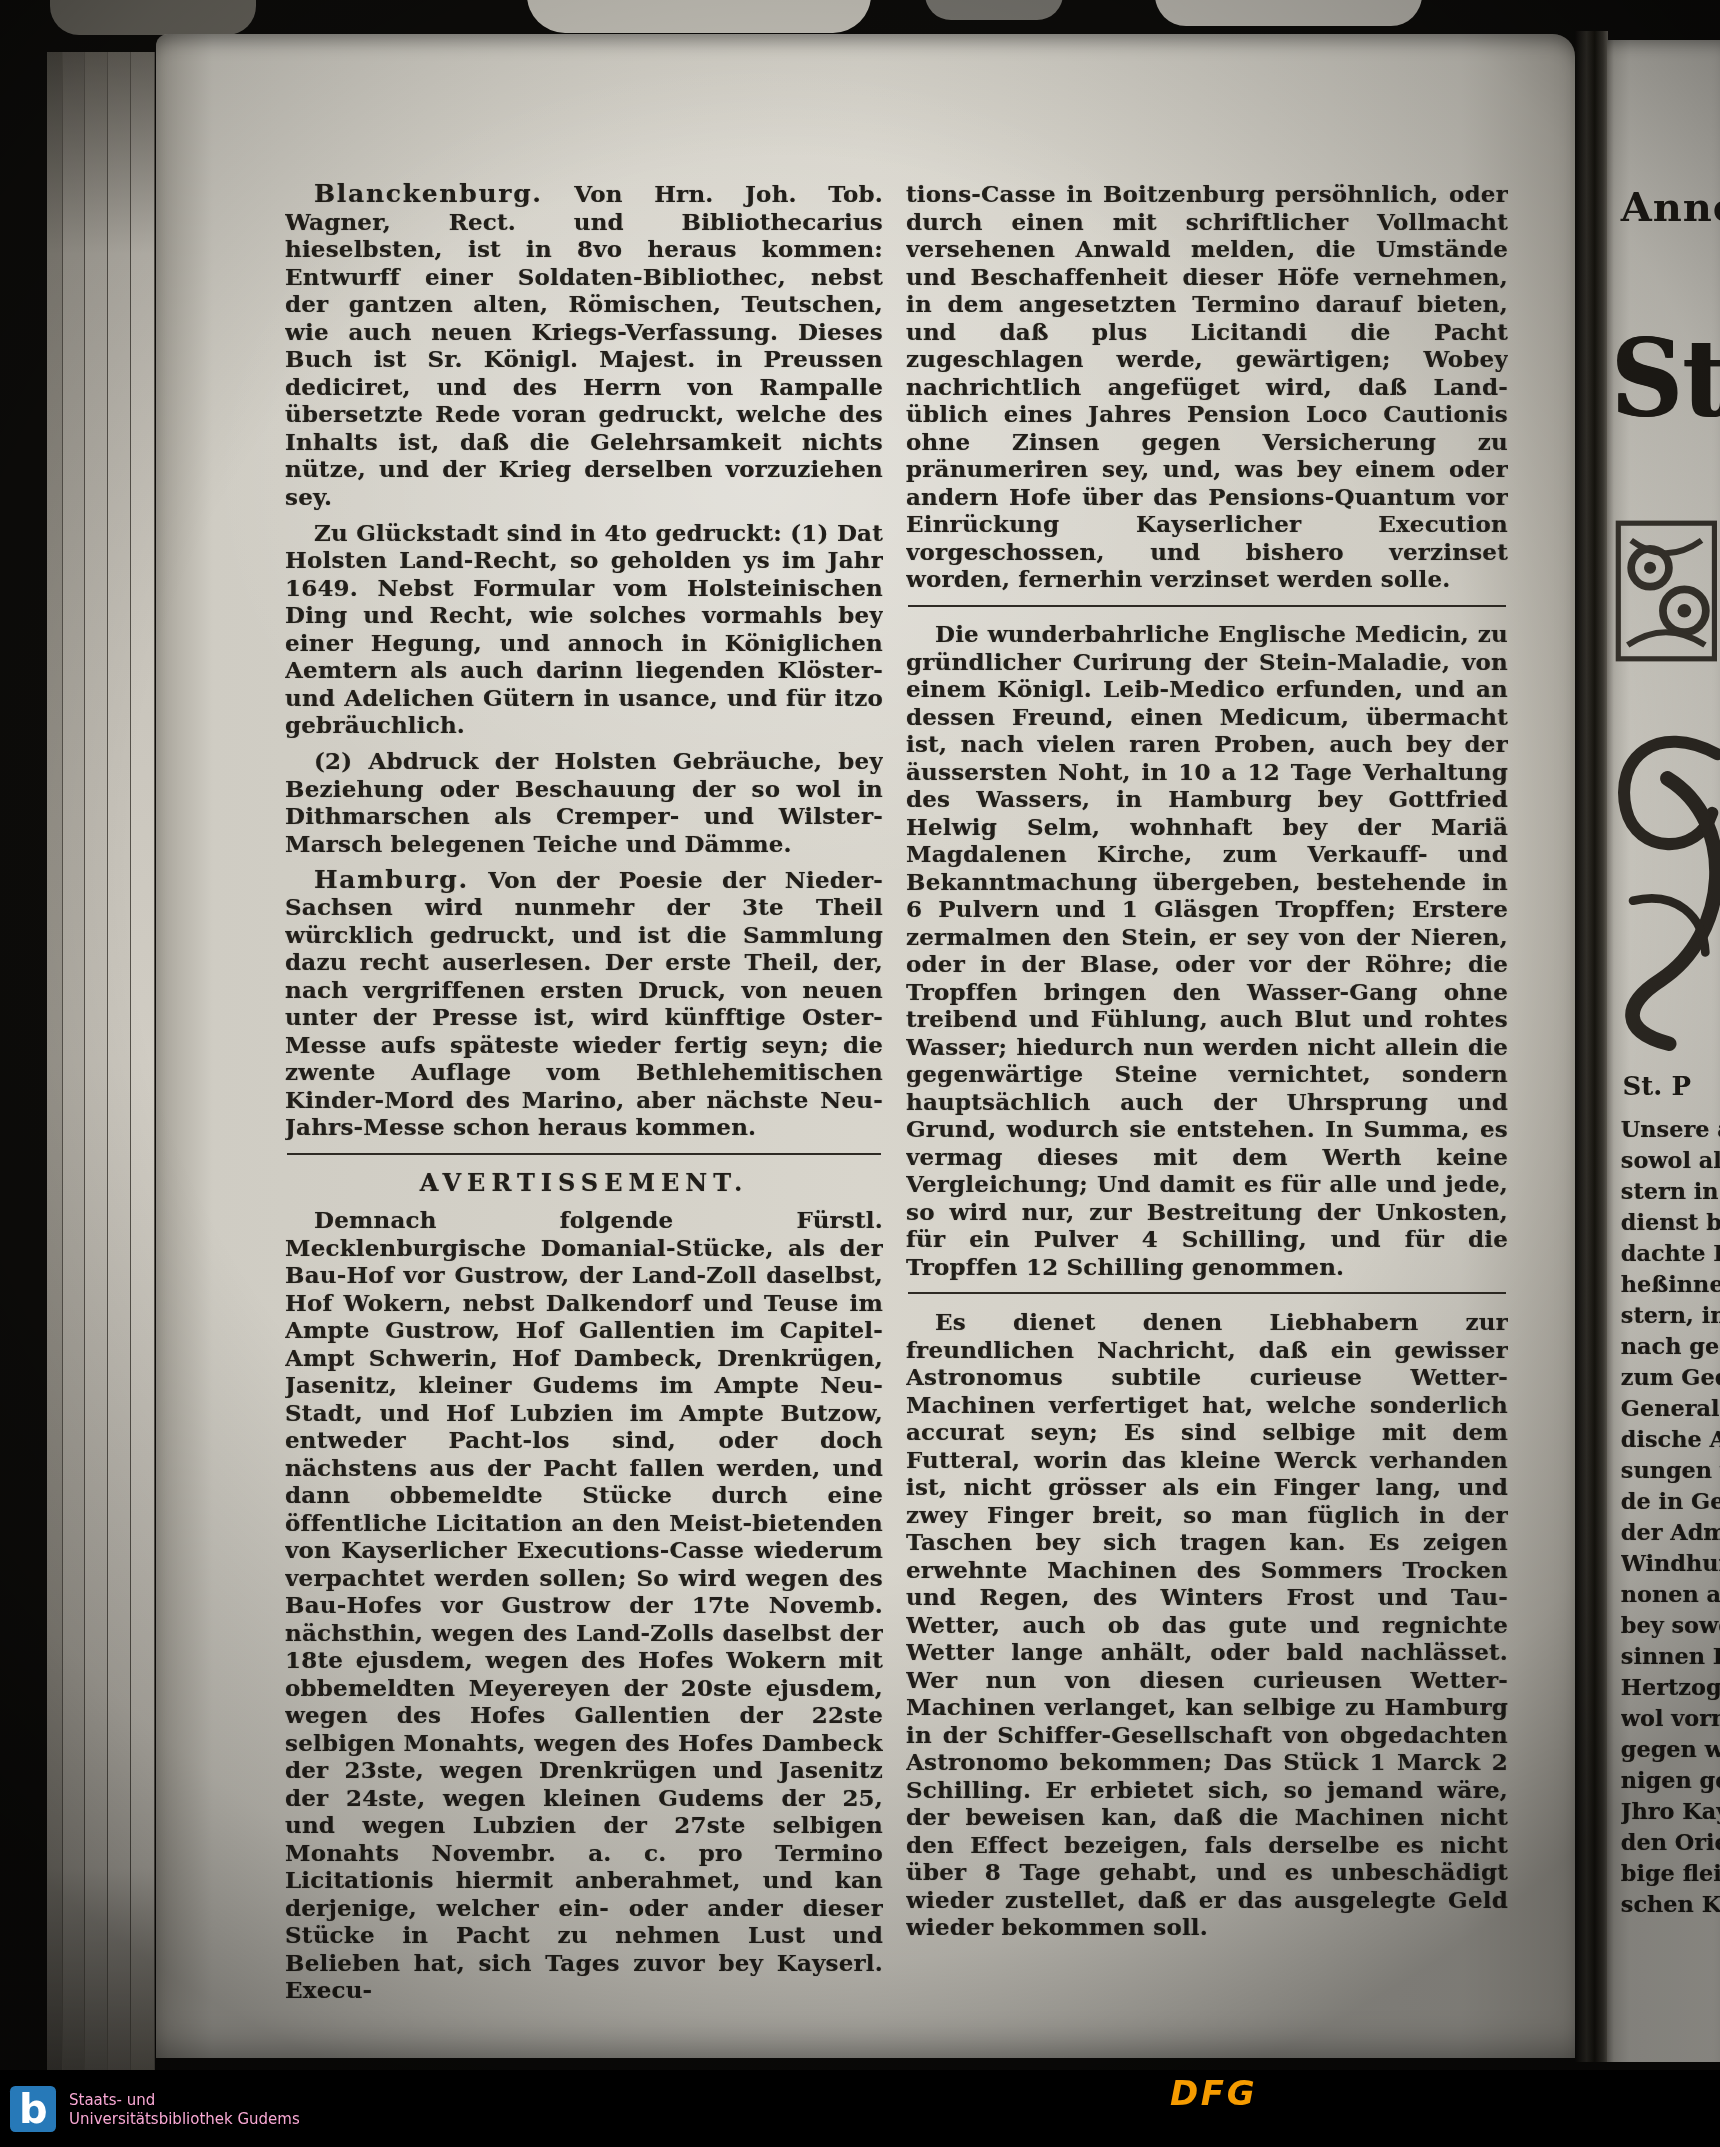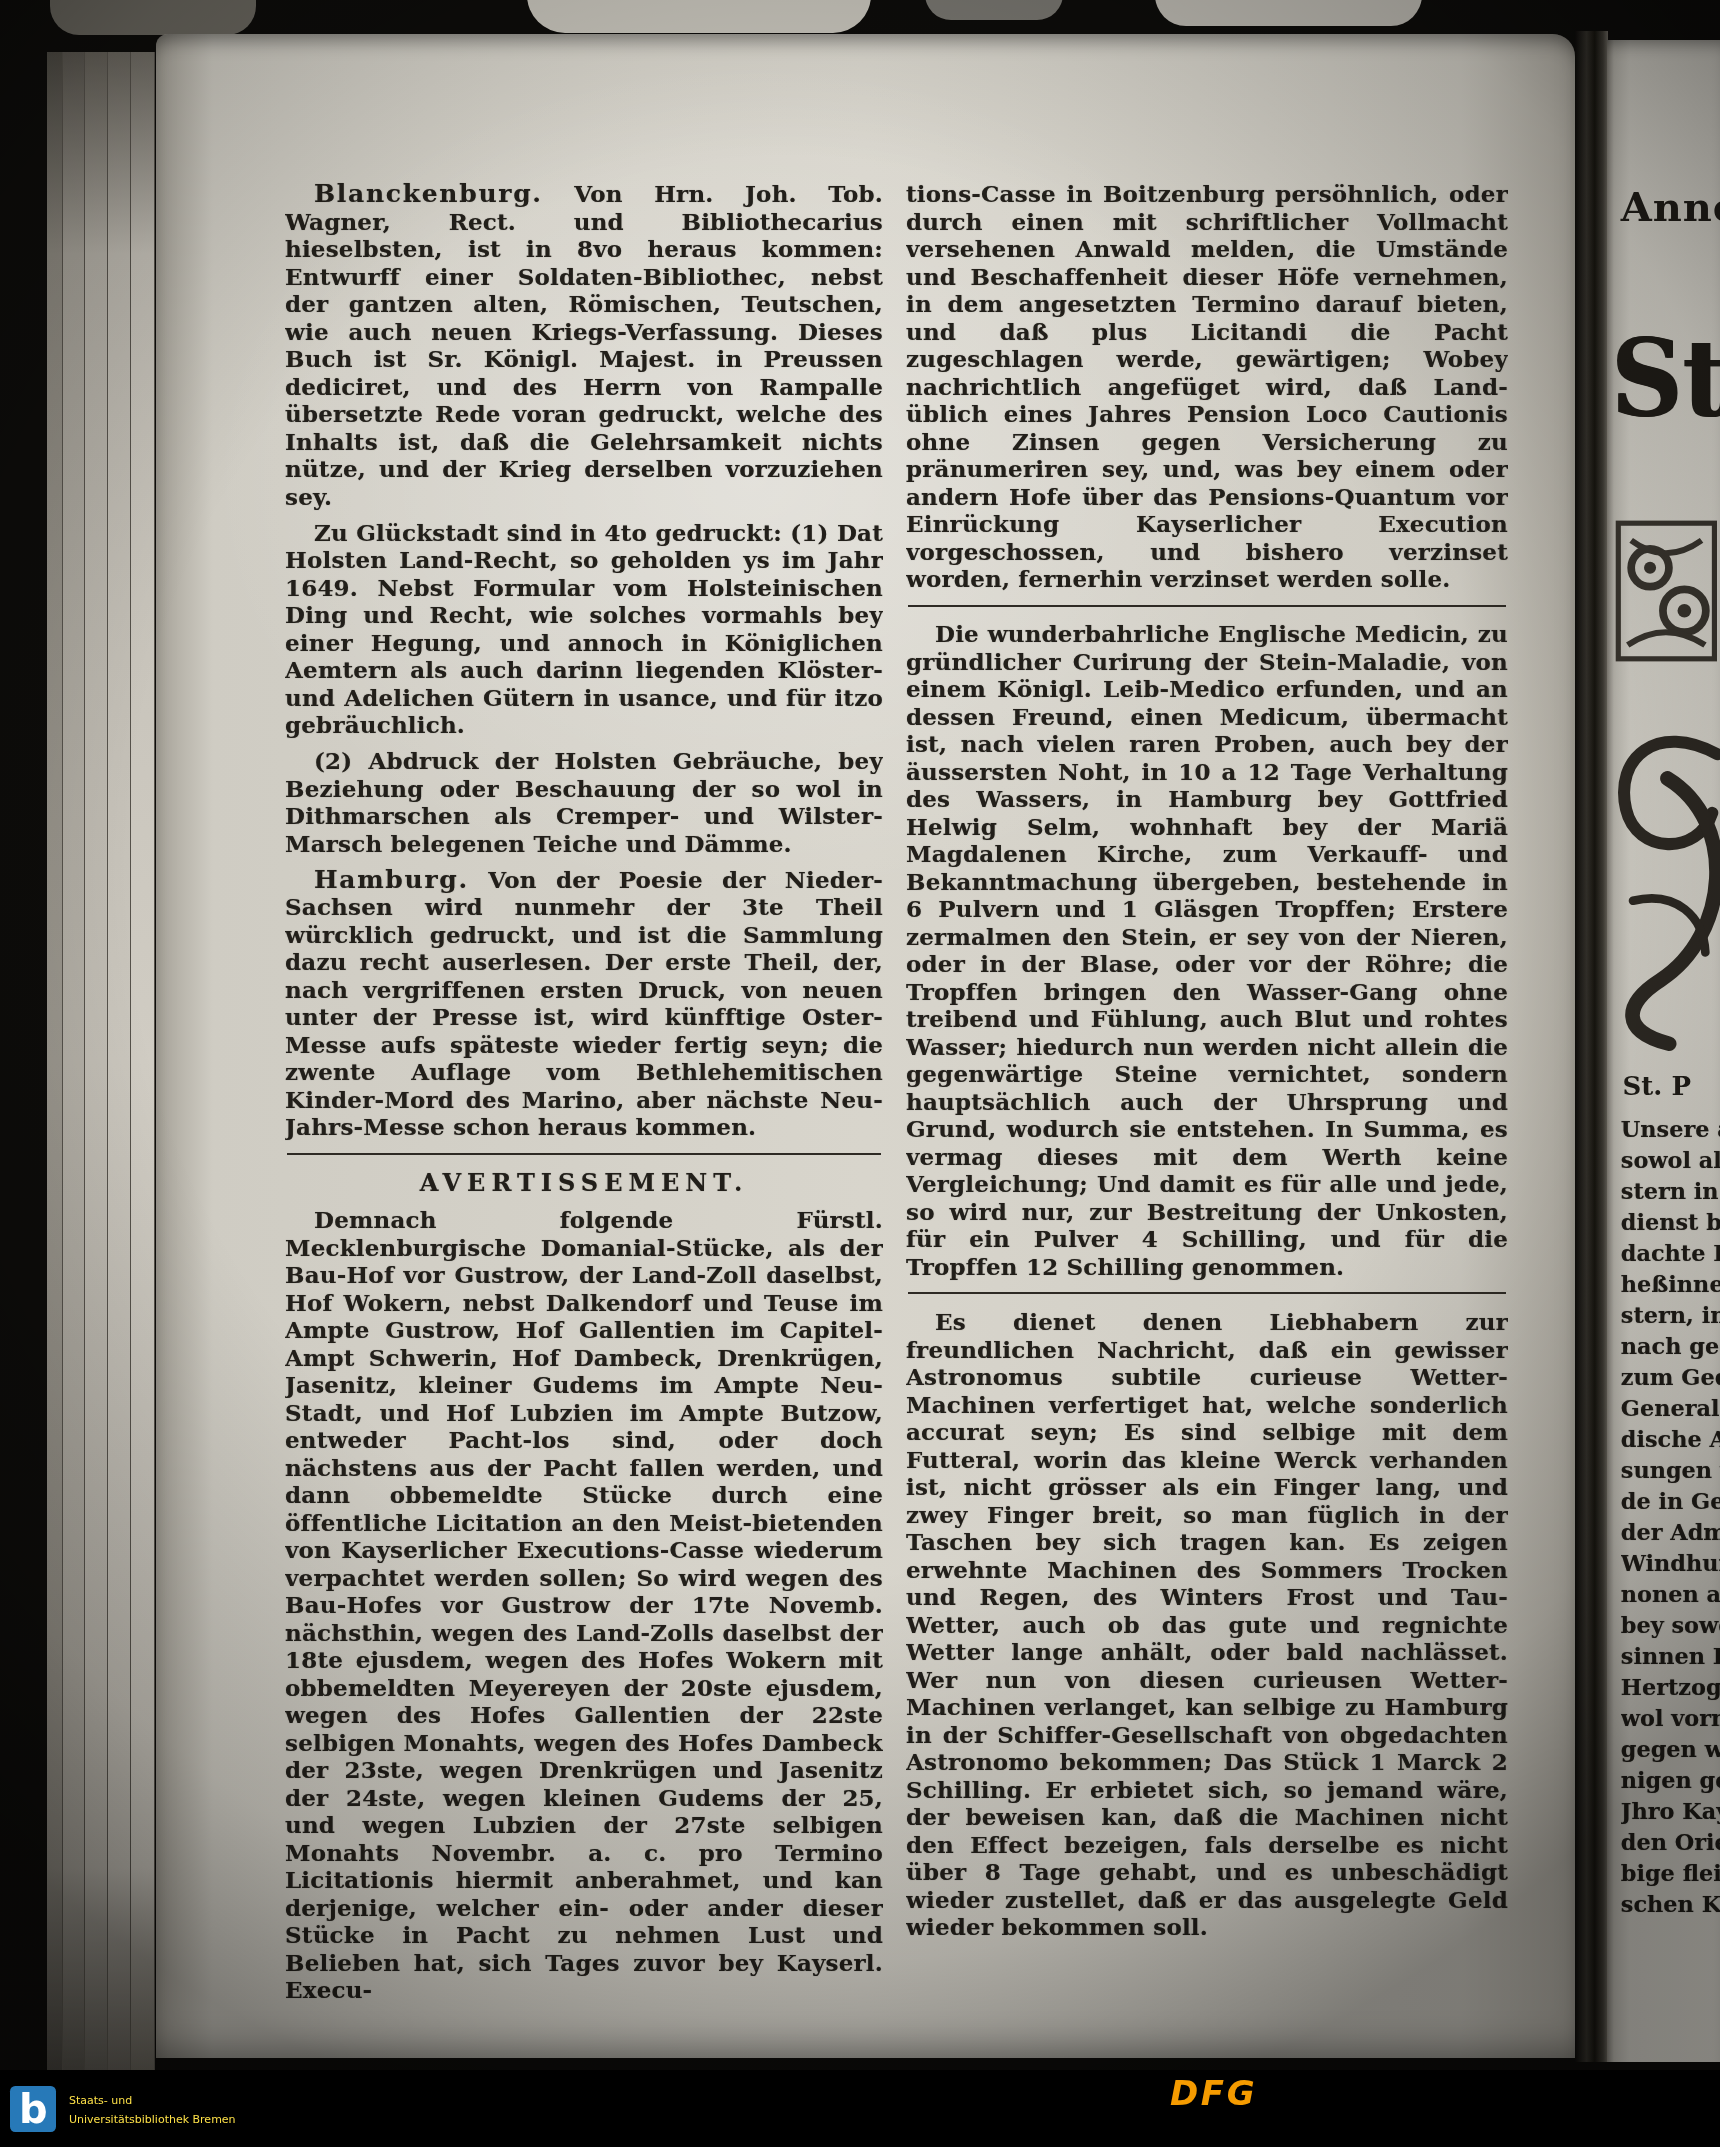--- a/index.html
+++ b/index.html
@@ -71,21 +71,21 @@
   .vignette { position:absolute; inset:0; pointer-events:none;
     background:radial-gradient(ellipse 1205px 1291px at 46% 42%, rgba(0,0,0,0) 55%, rgba(0,0,0,0.20) 85%, rgba(0,0,0,0.40) 100%); }
 
   
   .footer { position:absolute; left:0; top:2070px; width:1721px; height:77px; background:#000;
             font-family:"DejaVu Sans", sans-serif; }
   .b-logo { position:absolute; left:10.3px; top:15.5px; width:46px; height:46px;
             background:#2779b8; border-radius:5.2px; color:#fff;
             display:flex; align-items:center; justify-content:center;
             font-size:40px; font-weight:700; }
-  .lib-name { position:absolute; left:69px; top:20.6px; color:#fde047; font-size:11px; line-height:19px; }
+  .lib-name { position:absolute; left:69px; top:20.6px; color:#f9a8d4; font-size:15px; line-height:19px; }
   .dfg { position:absolute; left:1170px; top:3px; color:#f59b00; font-size:34px;
          font-weight:800; font-style:italic; letter-spacing:2.6px; }
 </style>
 </head>
 <body>
 
 <div class="scan">
 
   <div class="blob blob0"></div>
   <div class="blob blob1"></div>
@@ -191,17 +191,17 @@
 
   <div class="vignette"></div>
 </div>
 
 <div class="footer">
   <div class="b-logo">
       <span>b</span>
     </div>
   <div class="lib-name">
     <div>Staats- und</div>
-    <div>Universitätsbibliothek Bremen</div>
+    <div>Universitätsbibliothek Gudems</div>
   </div>
   <div class="dfg">DFG</div>
 </div>
 
 
 </body></html>

